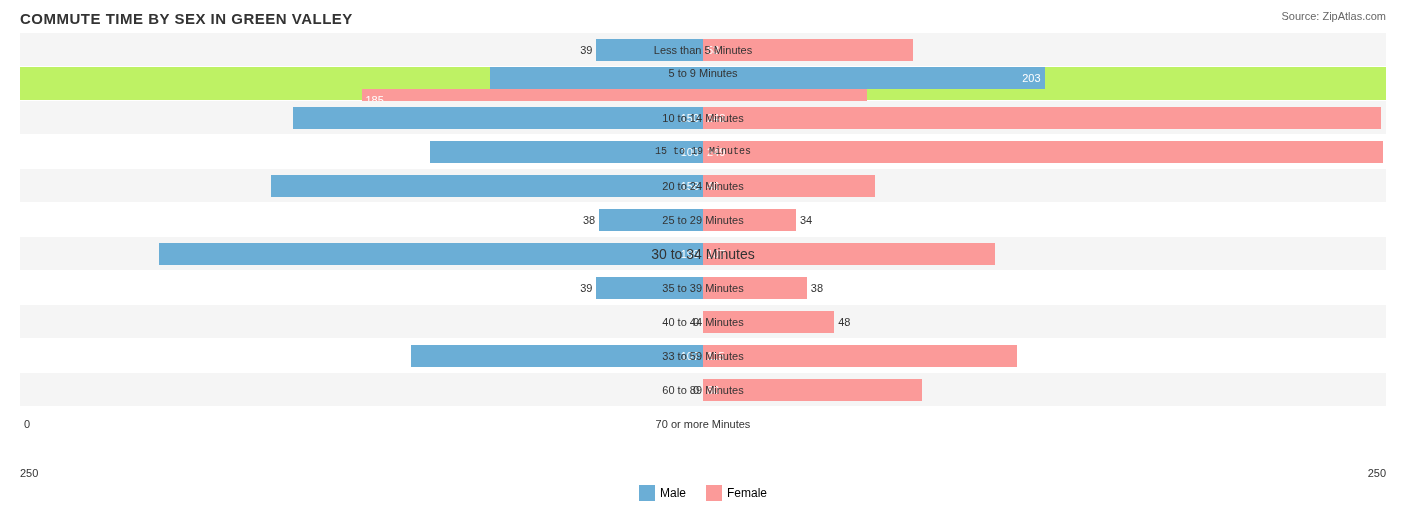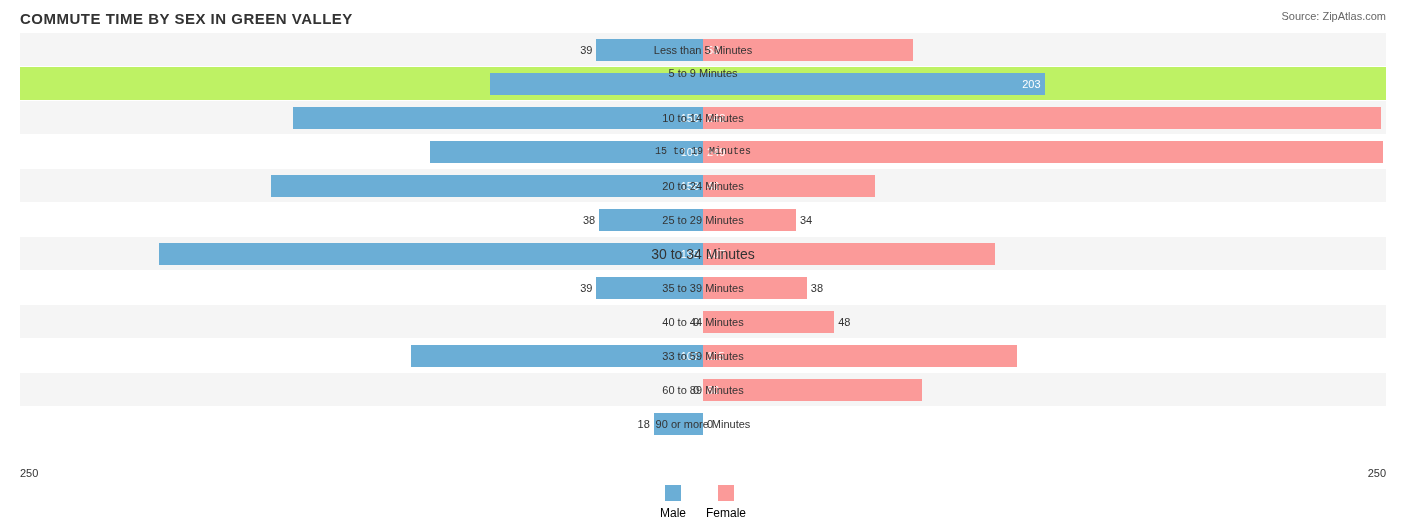--- a/index.html
+++ b/index.html
@@ -59,21 +59,20 @@
       justify-content: center;
       align-items: center;
       gap: 20px;
       margin-top: 6px;
       font-size: 12px;
     }
     .legend-item {
       display: flex;
       align-items: center;
       gap: 5px;
-      flex-direction: column;
     }
     .legend-box {
       width: 16px;
       height: 16px;
     }
   </style>
 </head>
 <body>
 
 <div class="chart-container">
@@ -93,20 +92,25 @@
           </div>
         </div>
       </div>
       <div style="display: flex; align-items: center; height: 33px; background: #bef264; position: relative; margin-bottom: 1px; flex-direction: column;">
         <div style="width: 50%; display: flex; align-items: center; justify-content: flex-end; position: relative; height: 100%;">
           <div style="width: 81.2%; height: 22px; background: rgb(107, 174, 214); display: flex; align-items: center; justify-content: flex-end; flex-shrink: 0;">
             <span style="font-size: 11px; white-space: nowrap; padding: 0px 4px; flex-shrink: 0; color: rgb(255, 255, 255);">203</span>
           </div>
         </div>
         <div style="position: absolute; left: 50%; transform: translateX(-50%); white-space: nowrap; font-size: 11px; color: rgb(51, 51, 51); z-index: 10; pointer-events: none; text-align: center; min-width: 150px;">5 to 9 Minutes</div>
+        <div style="width: 50%; display: flex; align-items: center; justify-content: flex-start; position: relative; height: 100%;">
+          <div style="width: 74%; height: 22px; background: rgb(251, 154, 153); display: flex; align-items: center; justify-content: flex-start; flex-shrink: 0;">
+            <span style="font-size: 11px; white-space: nowrap; padding: 0px 4px; flex-shrink: 0; color: rgb(255, 255, 255);">185</span>
+          </div>
+        </div>
       </div>
       <div style="display: flex; align-items: center; height: 33px; background: rgb(245, 245, 245); position: relative; margin-bottom: 1px;">
         <div style="width: 50%; display: flex; align-items: center; justify-content: flex-end; position: relative; height: 100%;">
           <div style="width: 60%; height: 22px; background: rgb(107, 174, 214); display: flex; align-items: center; justify-content: flex-end; flex-shrink: 0;">
             <span style="font-size: 11px; white-space: nowrap; padding: 0px 4px; flex-shrink: 0; color: rgb(255, 255, 255);">150</span>
           </div>
         </div>
         <div style="position: absolute; left: 50%; transform: translateX(-50%); white-space: nowrap; font-size: 11px; color: rgb(51, 51, 51); z-index: 10; pointer-events: none; text-align: center; min-width: 150px;">10 to 14 Minutes</div>
         <div style="width: 50%; display: flex; align-items: center; justify-content: flex-start; position: relative; height: 100%;">
           <div style="width: 99.2%; height: 22px; background: rgb(251, 154, 153); display: flex; align-items: center; justify-content: flex-start; flex-shrink: 0;">
@@ -205,25 +209,21 @@
           <div style="width: 0%; height: 22px; background: rgb(107, 174, 214); display: flex; align-items: center; justify-content: flex-end; flex-shrink: 0;"></div>
         </div>
         <div style="position: absolute; left: 50%; transform: translateX(-50%); white-space: nowrap; font-size: 11px; color: rgb(51, 51, 51); z-index: 10; pointer-events: none; text-align: center; min-width: 150px;">60 to 89 Minutes</div>
         <div style="width: 50%; display: flex; align-items: center; justify-content: flex-start; position: relative; height: 100%;">
           <div style="width: 32%; height: 22px; background: rgb(251, 154, 153); display: flex; align-items: center; justify-content: flex-start; flex-shrink: 0;">
             <span style="font-size: 11px; white-space: nowrap; padding: 0px 4px; flex-shrink: 0; color: rgb(255, 255, 255);">80</span>
           </div>
         </div>
       </div>
       <div style="display: flex; align-items: center; height: 33px; background: rgb(255, 255, 255); position: relative; margin-bottom: 1px;">
-        <div style="width: 50%; display: flex; align-items: center; justify-content: flex-end; position: relative; height: 100%;">
-          <span style="font-size: 11px; white-space: nowrap; padding: 0px 4px; flex-shrink: 0; color: rgb(51, 51, 51);">18</span>
-          <div style="width: 7.2%; height: 22px; background: rgb(107, 174, 214); display: flex; align-items: center; justify-content: flex-end; flex-shrink: 0;"></div>
-        </div>
-        <div style="position: absolute; left: 50%; transform: translateX(-50%); white-space: nowrap; font-size: 11px; color: rgb(51, 51, 51); z-index: 10; pointer-events: none; text-align: center; min-width: 150px;">90 or more Minutes</div>
+        <div style="position: absolute; left: 50%; transform: translateX(-50%); white-space: nowrap; font-size: 11px; color: rgb(51, 51, 51); z-index: 10; pointer-events: none; text-align: center; min-width: 150px;">70 or more Minutes</div>
         <div style="width: 50%; display: flex; align-items: center; justify-content: flex-start; position: relative; height: 100%;">
           <div style="width: 0%; height: 22px; background: rgb(251, 154, 153); display: flex; align-items: center; justify-content: flex-start; flex-shrink: 0;"></div>
           <span style="font-size: 11px; white-space: nowrap; padding: 0px 4px; flex-shrink: 0; color: rgb(51, 51, 51);">0</span>
         </div>
       </div>
     </div>
 
   <div class="axis-area">
     <div class="axis-left">
       <span>250</span>

